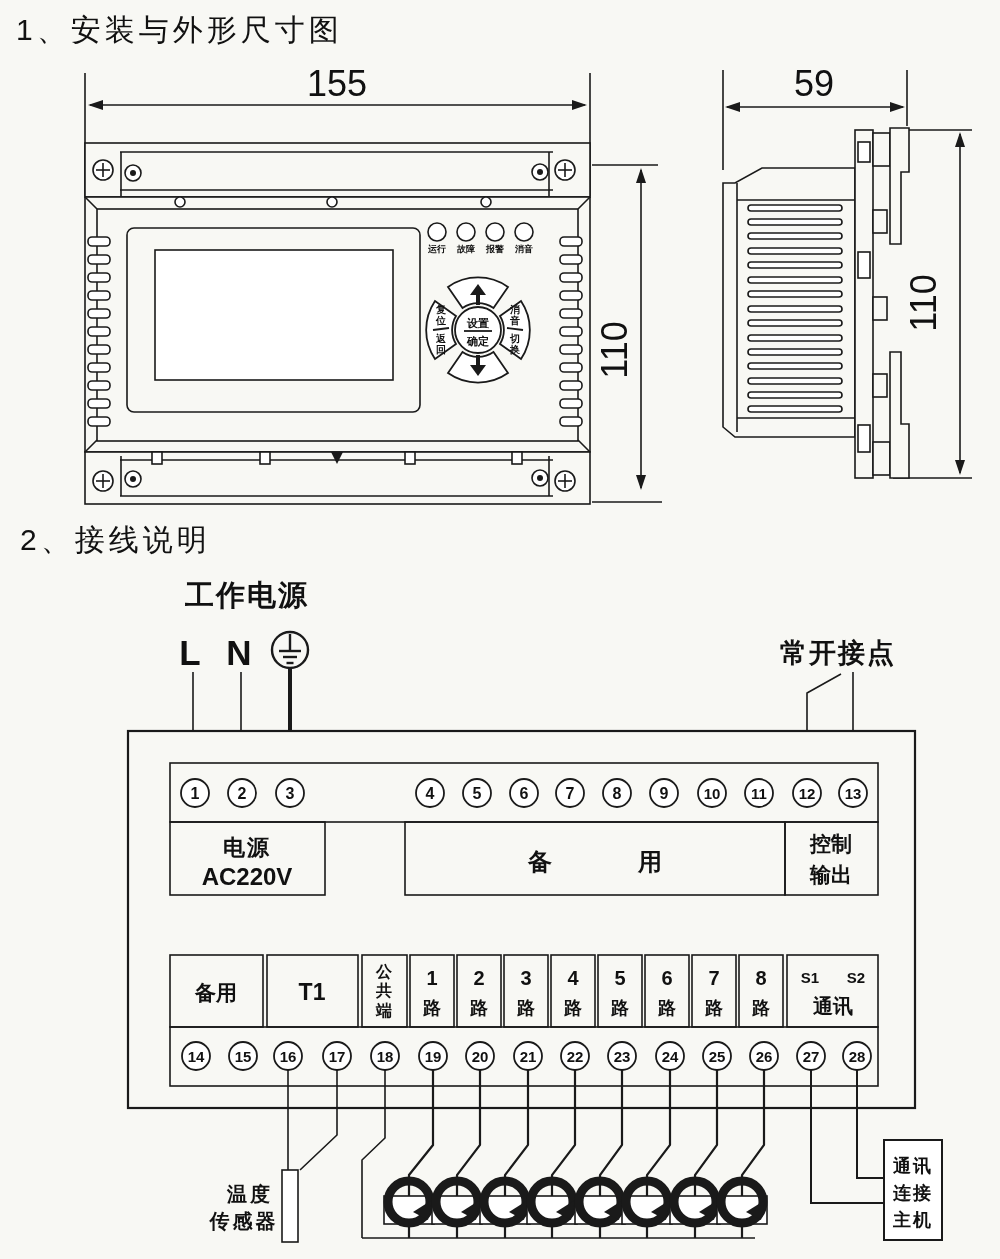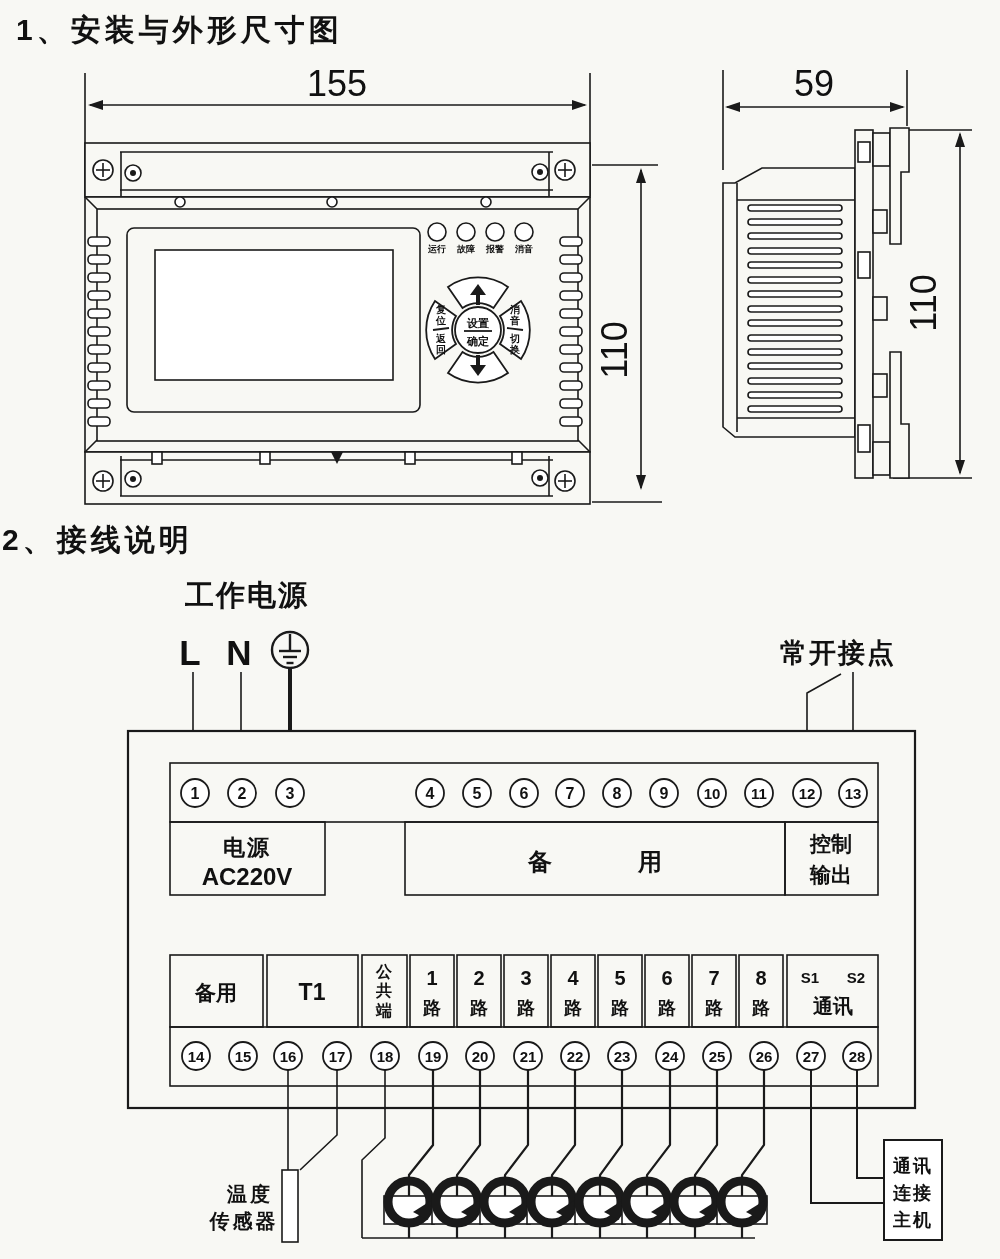--- a/index.html
+++ b/index.html
@@ -3,25 +3,25 @@
 <meta charset="utf-8">
 <style>
   html,body{margin:0;padding:0;background:#e8e8e4;}
   #page{
     position:relative;width:1000px;height:1259px;margin:0 auto;
     background:#f8f8f4;
     font-family:"Liberation Sans","DejaVu Sans",sans-serif;
     color:#1a1a1a;overflow:hidden;
   }
   .sec-title{
-    position:absolute;font-size:30px;font-weight:bold;letter-spacing:4px;
+    position:absolute;font-size:30px;font-weight:normal;letter-spacing:4px;
     color:#111;white-space:nowrap;
   }
   #title1{left:16px;top:10px;}
-  #title2{left:2px;top:520px;}
+  #title2{left:20px;top:520px;}
   svg{position:absolute;left:0;top:0;}
   svg text{font-family:"Liberation Sans","DejaVu Sans",sans-serif;fill:#111;}
   .ln{stroke:#1a1a1a;fill:none;}
   .bx{stroke:#1a1a1a;fill:#f8f8f4;}
   .bxw{stroke:#1a1a1a;fill:#ffffff;}
   .blk{fill:#1a1a1a;stroke:none;}
 </style>
 </head>
 <body>
 

